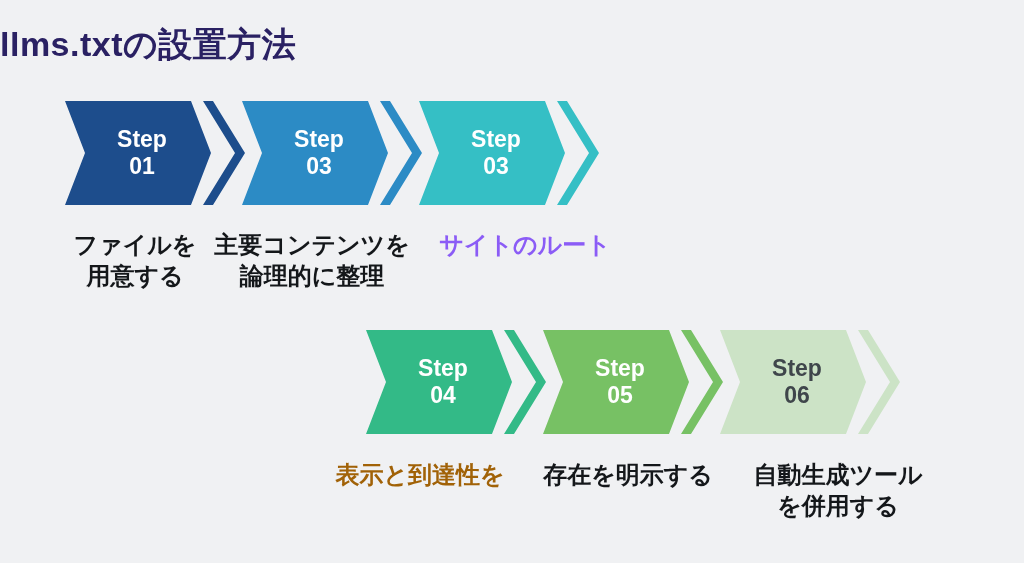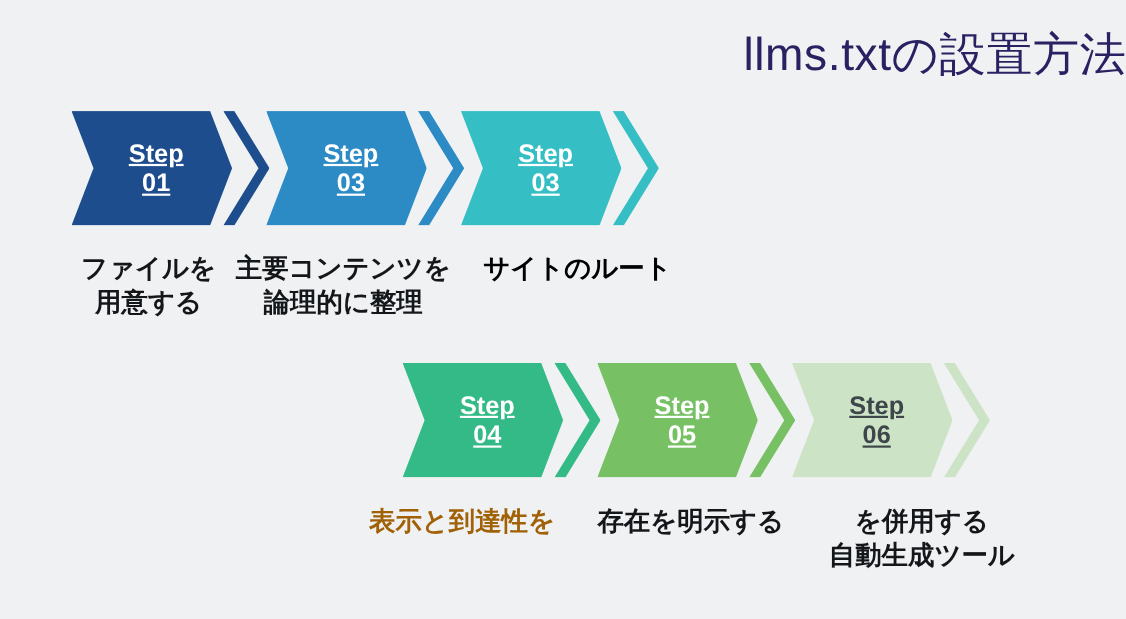--- a/index.html
+++ b/index.html
@@ -8,23 +8,23 @@
     width: 1024px;
     height: 563px;
     background: #f0f1f3;
     overflow: hidden;
     font-family: "Liberation Sans", "DejaVu Sans", sans-serif;
   }
   .title {
     position: absolute;
     left: 0; top: 22px;
     width: 100%;
-    text-align: right;
-    font-size: 42px;
-    font-weight: 400;
+    text-align: left;
+    font-size: 34px;
+    font-weight: 700;
     letter-spacing: 0.5px;
     color: #2a2163;
   }
   .row {
     position: absolute;
     width: 580px;
     height: 104px;
   }
   .unit {
     position: absolute;
@@ -49,21 +49,20 @@
     height: 104px;
     clip-path: polygon(0% 0%, 23.8% 0%, 100% 50%, 23.8% 100%, 0% 100%, 76.2% 50%);
   }
   .step-label {
     text-align: center;
     font-size: 23px;
     font-weight: 700;
     line-height: 27px;
     color: #ffffff;
     padding-left: 8px; 
-    text-decoration: underline;
   }
   .desc {
     position: absolute;
     transform: translateX(-50%);
     text-align: center;
     font-size: 24px;
     font-weight: 800;
     line-height: 31px;
     color: #14171a;
     white-space: nowrap;
@@ -148,28 +147,28 @@
   </div>
 
   <div class="desc" style="left: 312px; top: 229px; color: rgb(20, 23, 26);">
     <div>主要コンテンツを</div>
     <div>論理的に整理</div>
   </div>
   <div class="desc" style="left: 135px; top: 229px; color: rgb(20, 23, 26);">
     <div>ファイルを</div>
     <div>用意する</div>
   </div>
-  <div class="desc" style="left: 525px; top: 229px; color: #000000;">
+  <div class="desc" style="left: 525px; top: 229px; color: #8b5cf6;">
     <div>サイトのルート</div>
   </div>
 
   <div class="desc" style="left: 420px; top: 459px; color: #a16207;">
     <div>表示と到達性を</div>
   </div>
   <div class="desc" style="left: 628px; top: 459px; color: rgb(20, 23, 26);">
     <div>存在を明示する</div>
   </div>
   <div class="desc" style="left: 838px; top: 459px; color: rgb(20, 23, 26);">
+    <div>自動生成ツール</div>
     <div>を併用する</div>
-    <div>自動生成ツール</div>
   </div>
 
 </div>
 
 </body></html>

